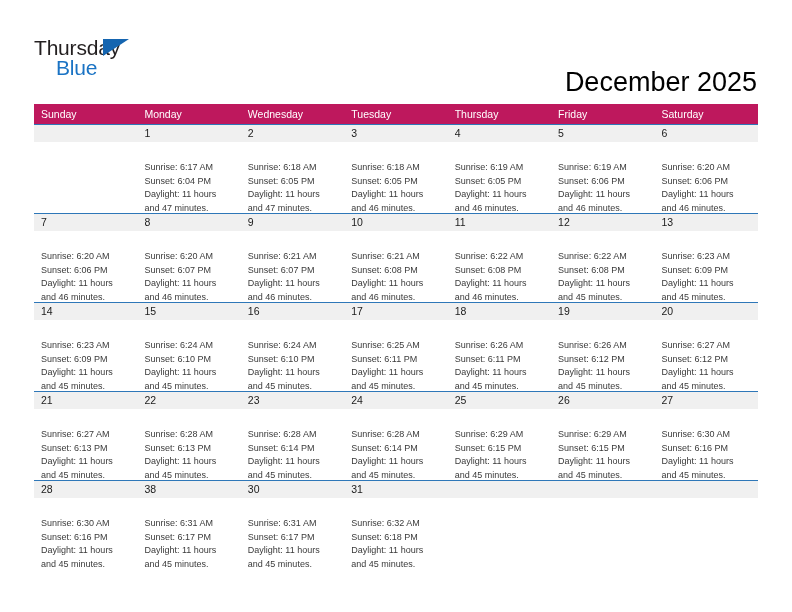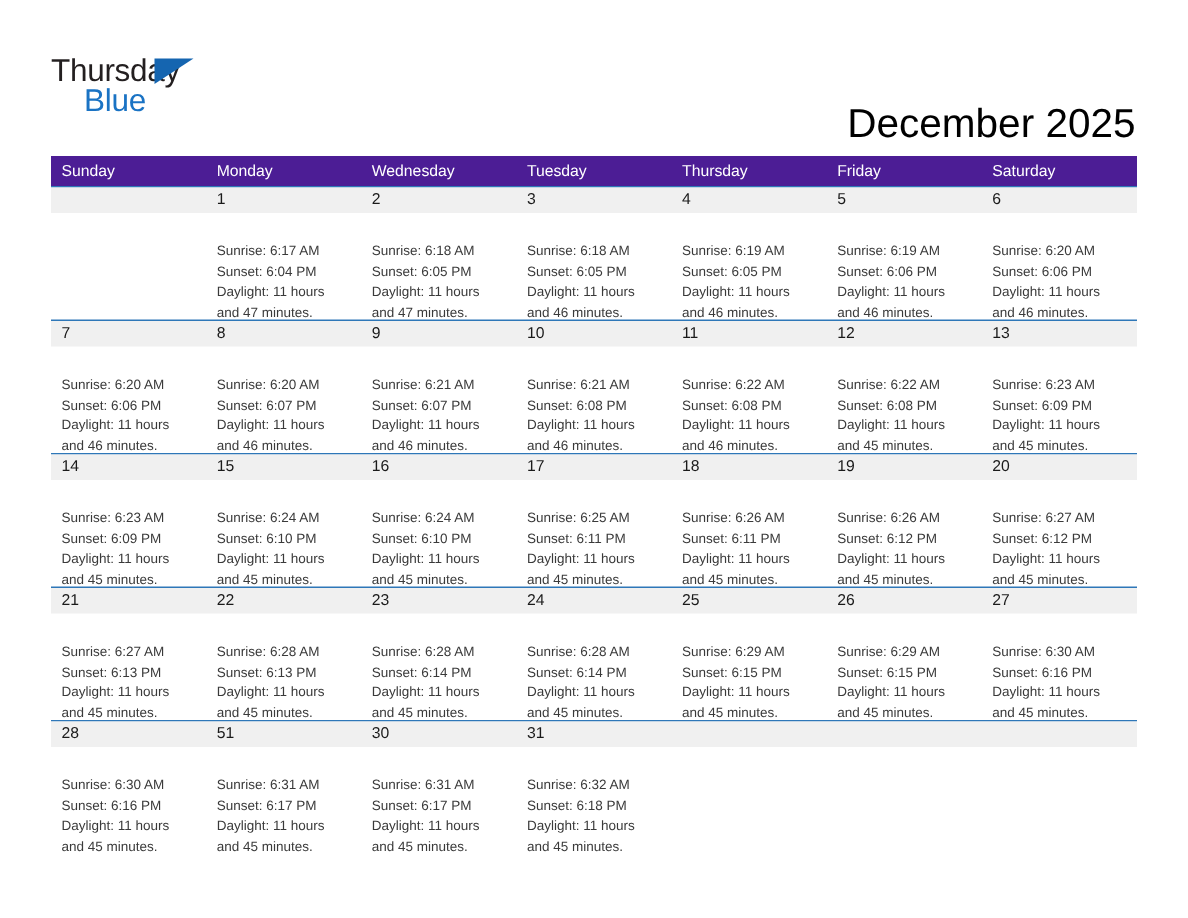--- a/index.html
+++ b/index.html
@@ -88,21 +88,21 @@
 
   
   .calendar {
     position: absolute;
     left: 34px;
     top: 104px;
     width: 724px;
   }
   .weekday-row {
     display: flex;
-    background: #4c1d95;
+    background: #be185d;
     height: 20px;
   }
   .weekday {
     flex: 1 1 0;
     color: #ffffff;
     font-size: 10.5px;
     line-height: 20px;
     padding-left: 7px;
     box-sizing: border-box;
     white-space: nowrap;
@@ -404,21 +404,21 @@
       <div class="daynum-band"></div>
       <div class="week-inner">
         <div class="day">
           <div class="day-num">28</div>
           <div class="day-info">Sunrise: 6:30 AM
 Sunset: 6:16 PM
 Daylight: 11 hours
 and 45 minutes.</div>
         </div>
         <div class="day">
-          <div class="day-num">51</div>
+          <div class="day-num">38</div>
           <div class="day-info">Sunrise: 6:31 AM
 Sunset: 6:17 PM
 Daylight: 11 hours
 and 45 minutes.</div>
         </div>
         <div class="day">
           <div class="day-num">30</div>
           <div class="day-info">Sunrise: 6:31 AM
 Sunset: 6:17 PM
 Daylight: 11 hours

